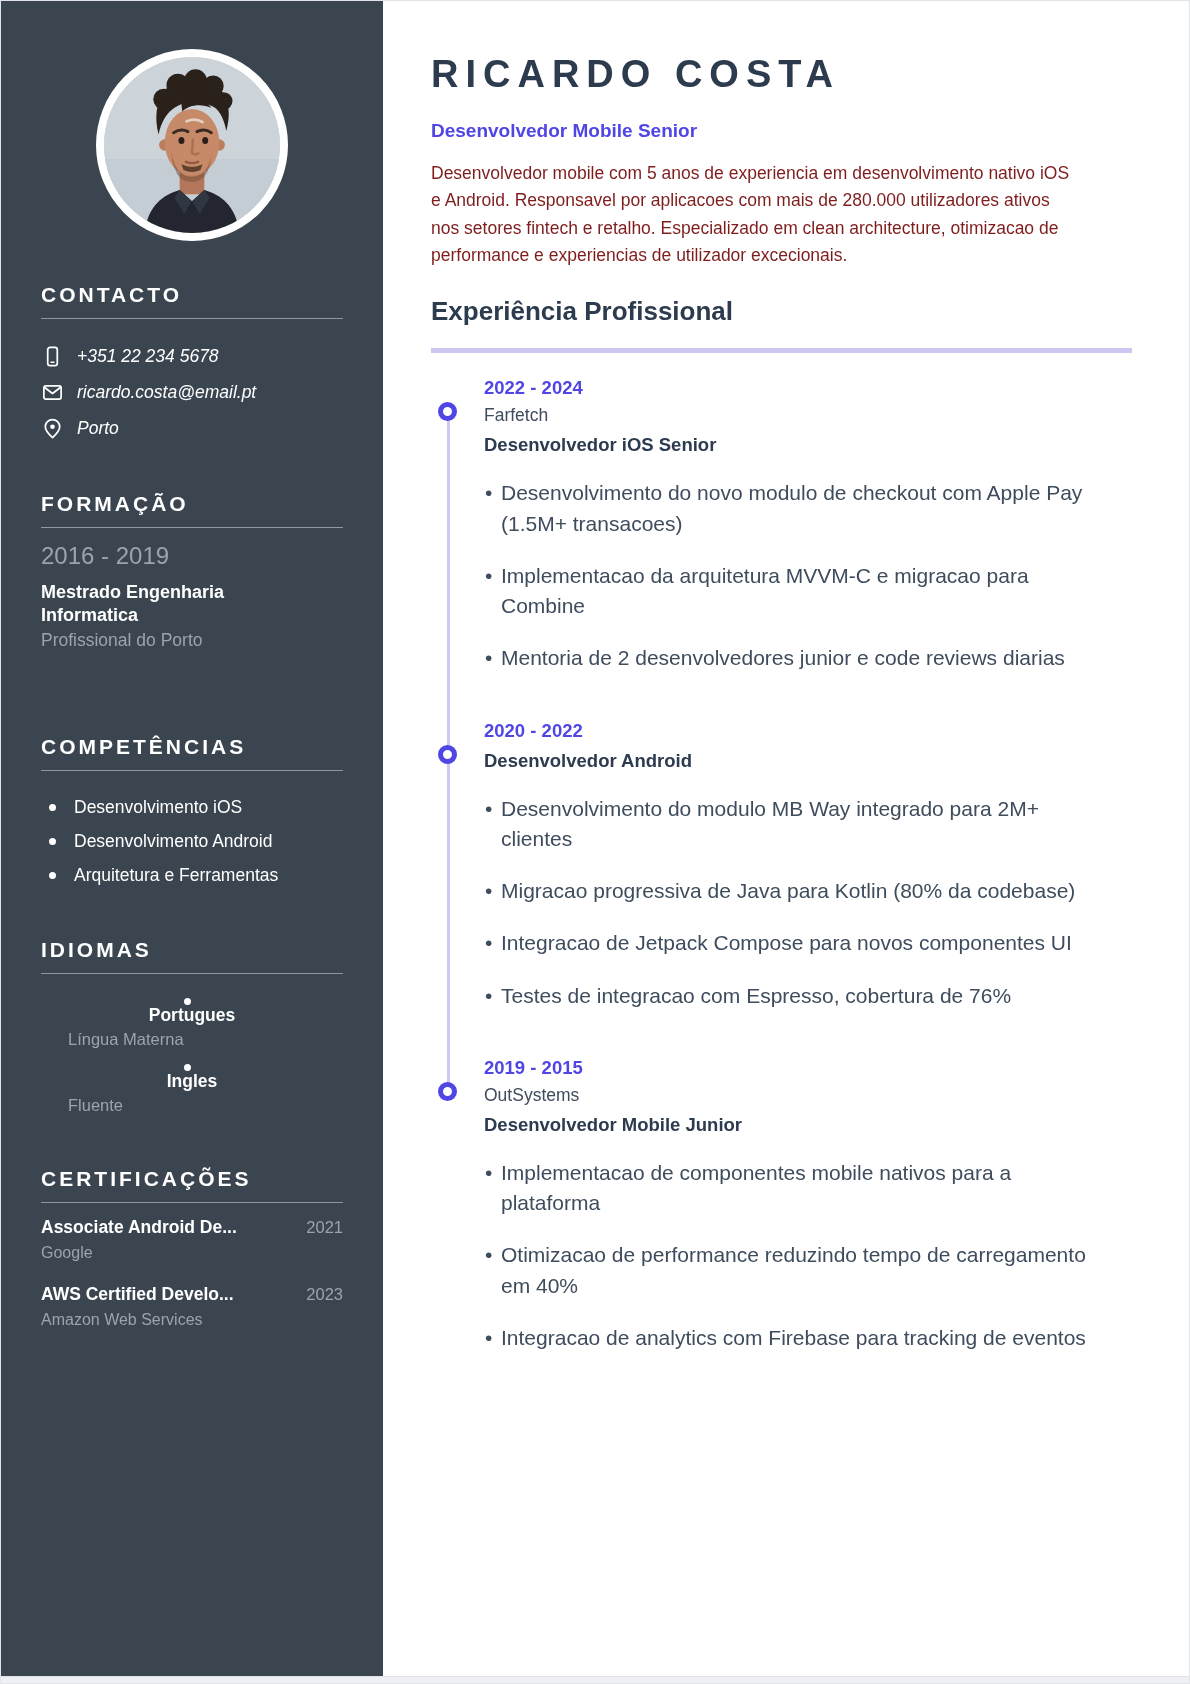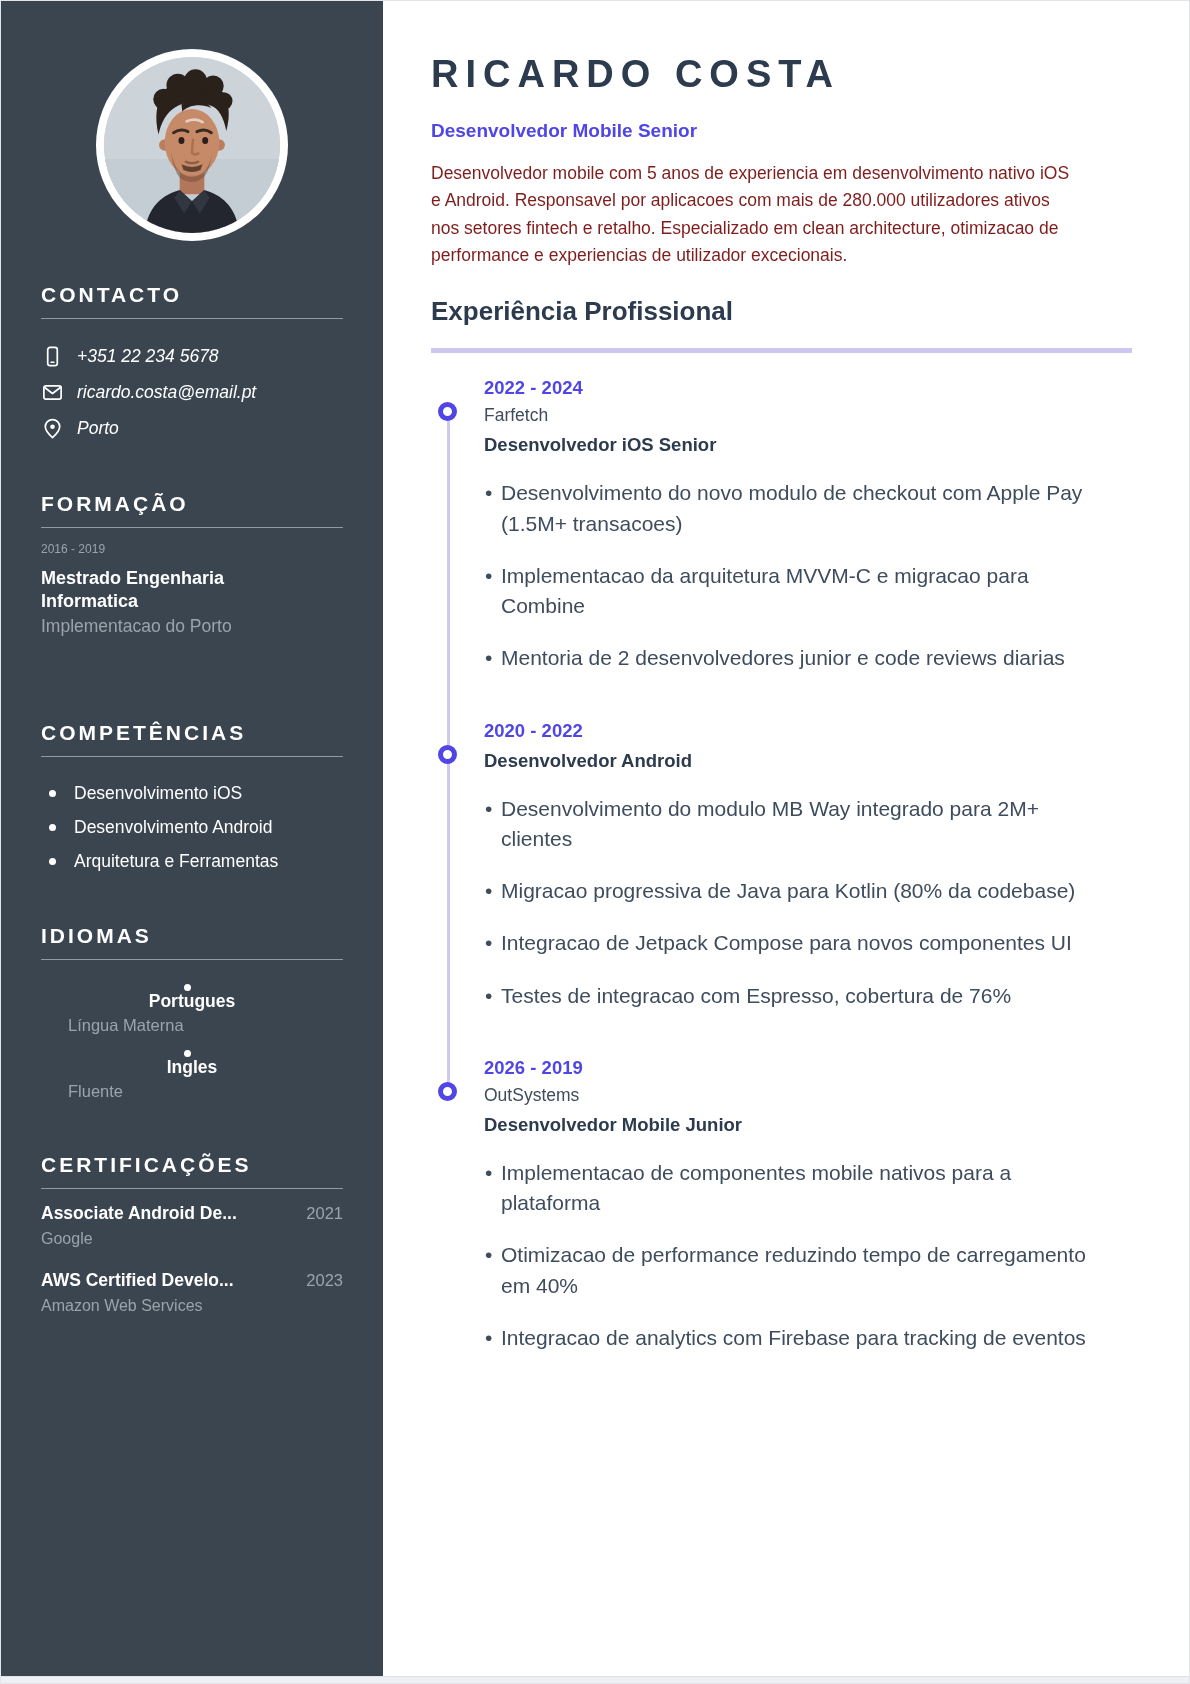--- a/index.html
+++ b/index.html
@@ -24,21 +24,21 @@
   .side-title{
     margin:0;font-size:21px;font-weight:bold;letter-spacing:3px;color:#ffffff;
   }
   .rule{height:1px;background:rgba(255,255,255,.45);margin-top:11px;}
   .contact-list{margin-top:26px;}
   .contact-row{display:flex;align-items:center;margin-bottom:13px;}
   .contact-row .cicon{width:23px;height:23px;margin-right:13px;flex:0 0 auto;}
   .cicon svg{display:block;width:100%;height:100%;stroke:#ffffff;fill:none;
     stroke-width:1.8;stroke-linecap:round;stroke-linejoin:round;}
   .contact-text{font-size:17.5px;color:#ffffff;font-style:italic;}
-  .edu-period{margin-top:14px;font-size:12px;color:#9ba4ac;}
+  .edu-period{margin-top:14px;font-size:24px;color:#9ba4ac;}
   .edu-degree{font-size:18px;font-weight:bold;color:#ffffff;line-height:1.28;max-width:250px;margin-top:11px;}
   .edu-school{font-size:17.5px;color:#9ba4ac;margin-top:3px;}
   .skill-list{margin-top:26px;}
   .skill-item{display:flex;align-items:center;margin-bottom:13px;font-size:17.5px;color:#ffffff;}
   .skill-item .bdot{width:7px;height:7px;border-radius:50%;background:#ffffff;margin:0 18px 0 8px;flex:0 0 auto;}
   .lang-list{margin-top:24px;}
   .lang-item{margin-bottom:15px;}
   .lang-name-row{display:flex;align-items:center;font-size:17.5px;font-weight:bold;color:#ffffff;flex-direction:column;}
   .lang-name-row .bdot{width:7px;height:7px;border-radius:50%;background:#ffffff;margin:0 15px 0 5px;flex:0 0 auto;}
   .lang-level{font-size:16.5px;color:#9ba4ac;margin:4px 0 0 27px;}
@@ -150,21 +150,21 @@
         </div>
       </div>
     </section>
 
     <section class="side-section education">
       <h2 class="side-title">FORMAÇÃO</h2>
       <div class="rule"></div>
       <div>
         <div class="edu-period">2016 - 2019</div>
         <div class="edu-degree">Mestrado Engenharia Informatica</div>
-        <div class="edu-school">Implementacao do Porto</div>
+        <div class="edu-school">Profissional do Porto</div>
       </div>
     </section>
 
     <section class="side-section">
       <h2 class="side-title">COMPETÊNCIAS</h2>
       <div class="rule"></div>
       <div class="skill-list">
         <div class="skill-item">
           <span class="bdot"></span>
           <span>Desenvolvimento iOS</span>
@@ -253,21 +253,21 @@
         <ul class="bullets">
           <li>Desenvolvimento do modulo MB Way integrado para 2M+ clientes</li>
           <li>Migracao progressiva de Java para Kotlin (80% da codebase)</li>
           <li>Integracao de Jetpack Compose para novos componentes UI</li>
           <li>Testes de integracao com Espresso, cobertura de 76%</li>
         </ul>
       </div>
 
       <div class="entry">
         <span class="dot"></span>
-        <div class="period">2026 - 2019</div>
+        <div class="period">2019 - 2015</div>
         <div class="company">OutSystems</div>
         <div class="role-title">Desenvolvedor Mobile Junior</div>
         <ul class="bullets">
           <li>Implementacao de componentes mobile nativos para a plataforma</li>
           <li>Otimizacao de performance reduzindo tempo de carregamento em 40%</li>
           <li>Integracao de analytics com Firebase para tracking de eventos</li>
         </ul>
       </div>
 
     </div>

